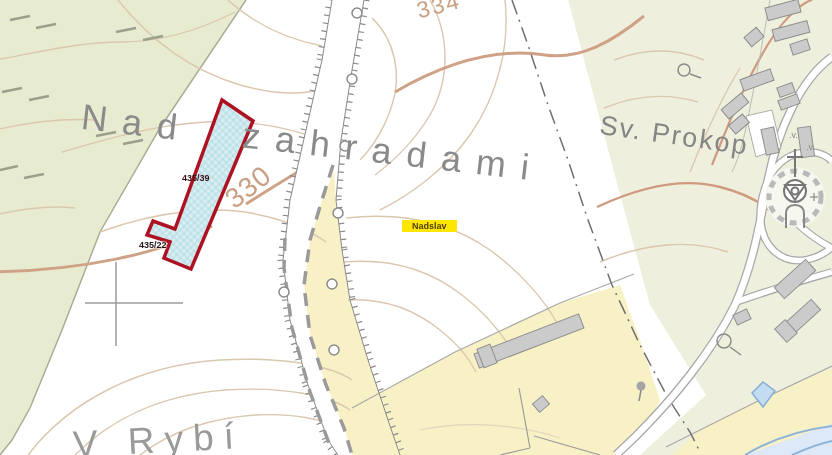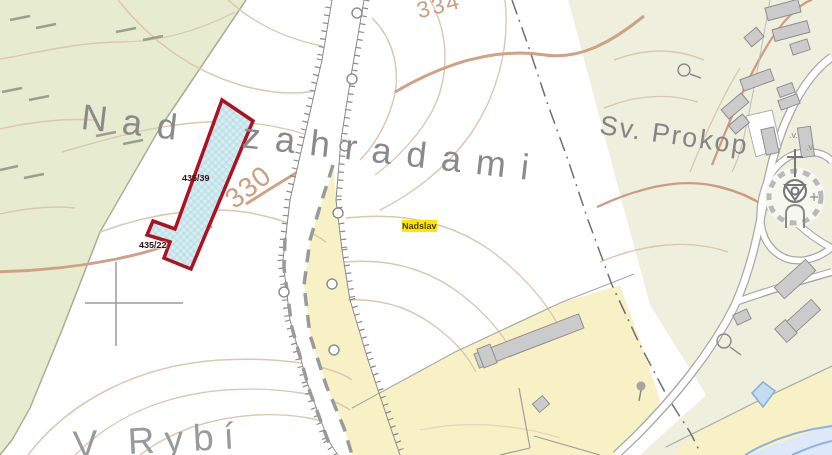--- a/index.html
+++ b/index.html
@@ -17,21 +17,21 @@
   .lbl-vrybi{left:72px;top:424px;font-size:37px;color:#9a9a9a;
     letter-spacing:10px;transform:rotate(-3deg);transform-origin:left top;}
   .lbl-334{left:414px;top:-2px;font-size:23px;color:#c9a083;
     letter-spacing:2px;transform:rotate(-14deg);transform-origin:left top;}
   .lbl-330{left:219px;top:190px;font-size:28px;color:#c9a083;
     letter-spacing:1px;transform:rotate(-38deg);transform-origin:left top;}
   .lbl-p24{left:182px;top:173px;font-size:9px;font-weight:bold;color:#3a1318;}
   .lbl-p22{left:139px;top:240px;font-size:9px;font-weight:bold;color:#241418;
     text-shadow:0 0 2px #fff,0 0 2px #fff,0 0 2px #fff;text-align:center;}
   .lbl-nadslav{left:402px;top:220px;font-size:9px;font-weight:bold;color:#4e4000;
-    background:#ffe600;padding:1px 0;}
+    background:#ffe600;padding:1px 10px;}
 </style>
 </head>
 <body>
 
 <div id="map-canvas">
 
 <svg width="832" height="455" viewBox="0 0 832 455">
   <defs>
     <pattern id="crosshatch" width="5" height="5" patternUnits="userSpaceOnUse" patternTransform="rotate(45)">
       <rect width="5" height="5" fill="#d9eef2"></rect>

